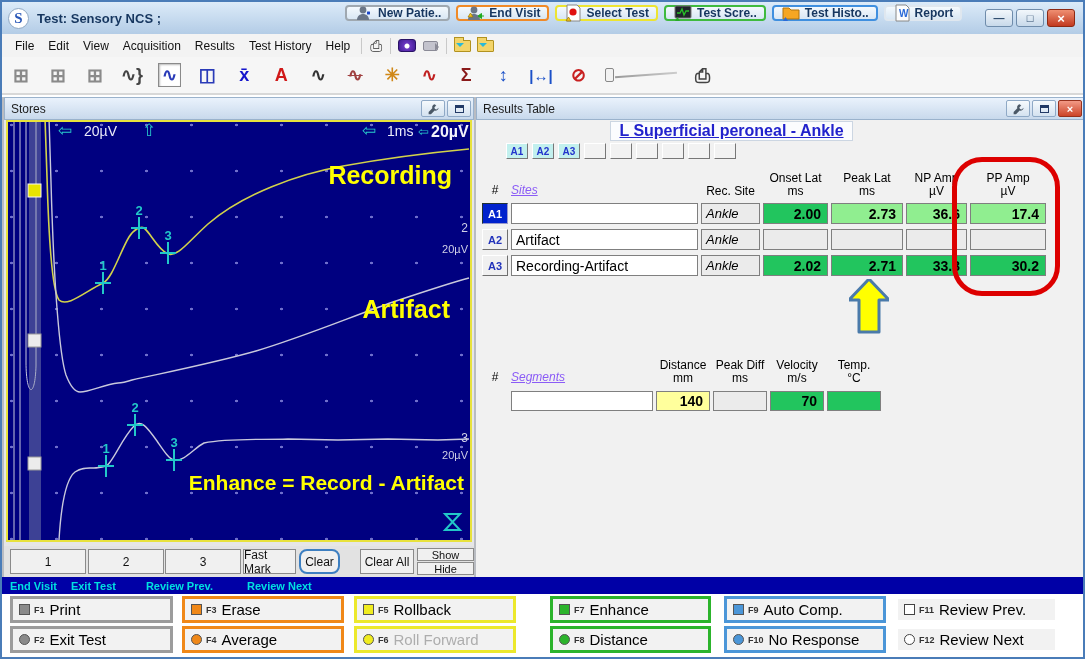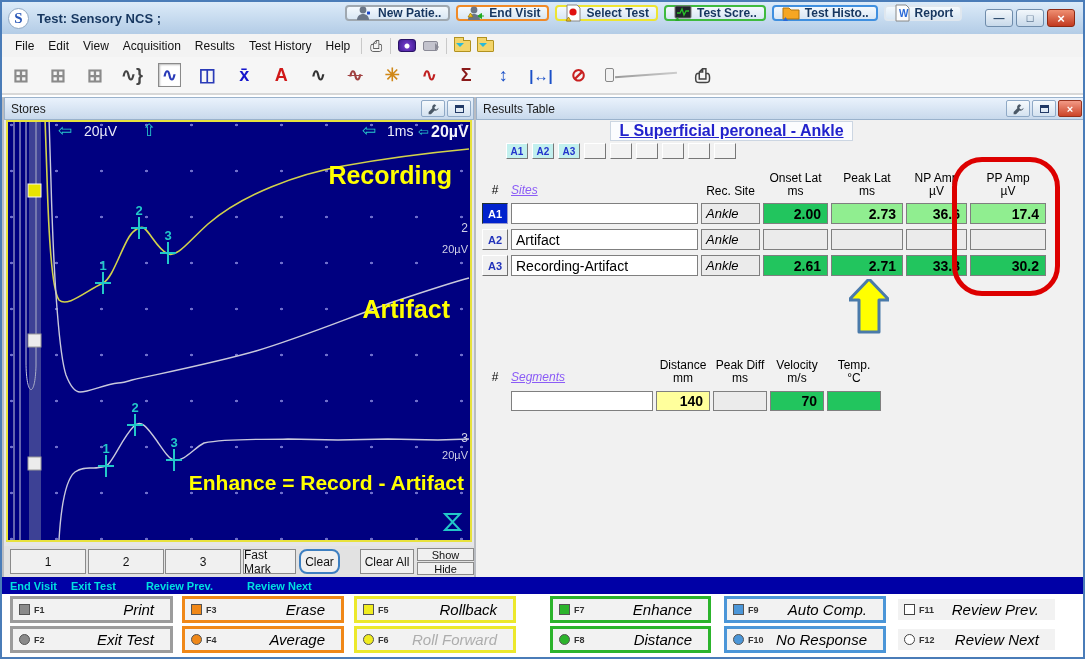--- a/index.html
+++ b/index.html
@@ -113,21 +113,21 @@
     display:flex;align-items:center;padding-left:8px;}
   .qlink{font-size:11px;font-weight:bold;color:#00e0e0;margin-right:30px;}
   .fkeybar{position:absolute;top:592px;left:0;right:0;height:64px;background:#fff;}
   .fgroup{position:absolute;top:2px;display:flex;flex-direction:column;gap:3px;}
   .fg1{left:8px;width:163px;} .fg2{left:180px;width:162px;} .fg3{left:352px;width:162px;}
   .fg4{left:548px;width:161px;} .fg5{left:722px;width:162px;} .fg6{left:893px;width:163px;}
   .fk{height:27px;border:3px solid #999;background:#f2f2f2;display:flex;align-items:center;padding:0 6px;}
   .fk .ic{width:11px;height:11px;border:1px solid #555;flex:0 0 auto;}
   .fk .ic.ci{border-radius:50%;}
   .fk .key{font-size:9px;font-weight:bold;color:#333;margin:0 5px 0 4px;}
-  .fk .lbl{flex:1;text-align:right;font-size:15px;color:#000;padding-right:10px;white-space:nowrap;font-style:italic;}
+  .fk .lbl{flex:1;text-align:left;font-size:15px;color:#000;padding-right:10px;white-space:nowrap;}
   .bottom-accent{position:absolute;top:656px;left:0;right:0;height:3px;background:#00b9c9;}
 </style>
 </head>
 <body>
 
 <div class="win">
 
   <div class="titlebar">
     <div class="applogo">S</div>
     <span class="wtitle">Test: Sensory NCS ;</span>
@@ -407,21 +407,21 @@
           <div class="cell name">Artifact</div>
           <div class="cell site">Ankle</div>
           <div class="cell num c-empty"></div>
           <div class="cell num c-empty"></div>
           <div class="cell num c-empty"></div>
           <div class="cell num c-empty"></div>
 
           <div class="rh">A3</div>
           <div class="cell name">Recording-Artifact</div>
           <div class="cell site">Ankle</div>
-          <div class="cell num c-white">2.61</div>
+          <div class="cell num c-white">2.02</div>
           <div class="cell num c-white">2.71</div>
           <div class="cell num c-white">33.3</div>
           <div class="cell num c-white">30.2</div>
         </div>
 
         <div class="annot-circle"></div>
         <svg class="annot-arrow" width="40" height="56">
           <polygon points="20,0 40,21 30,21 30,53 10,53 10,21 0,21" fill="#ffff00" stroke="#4a7aaa" stroke-width="3" stroke-linejoin="round"></polygon>
         </svg>
 

